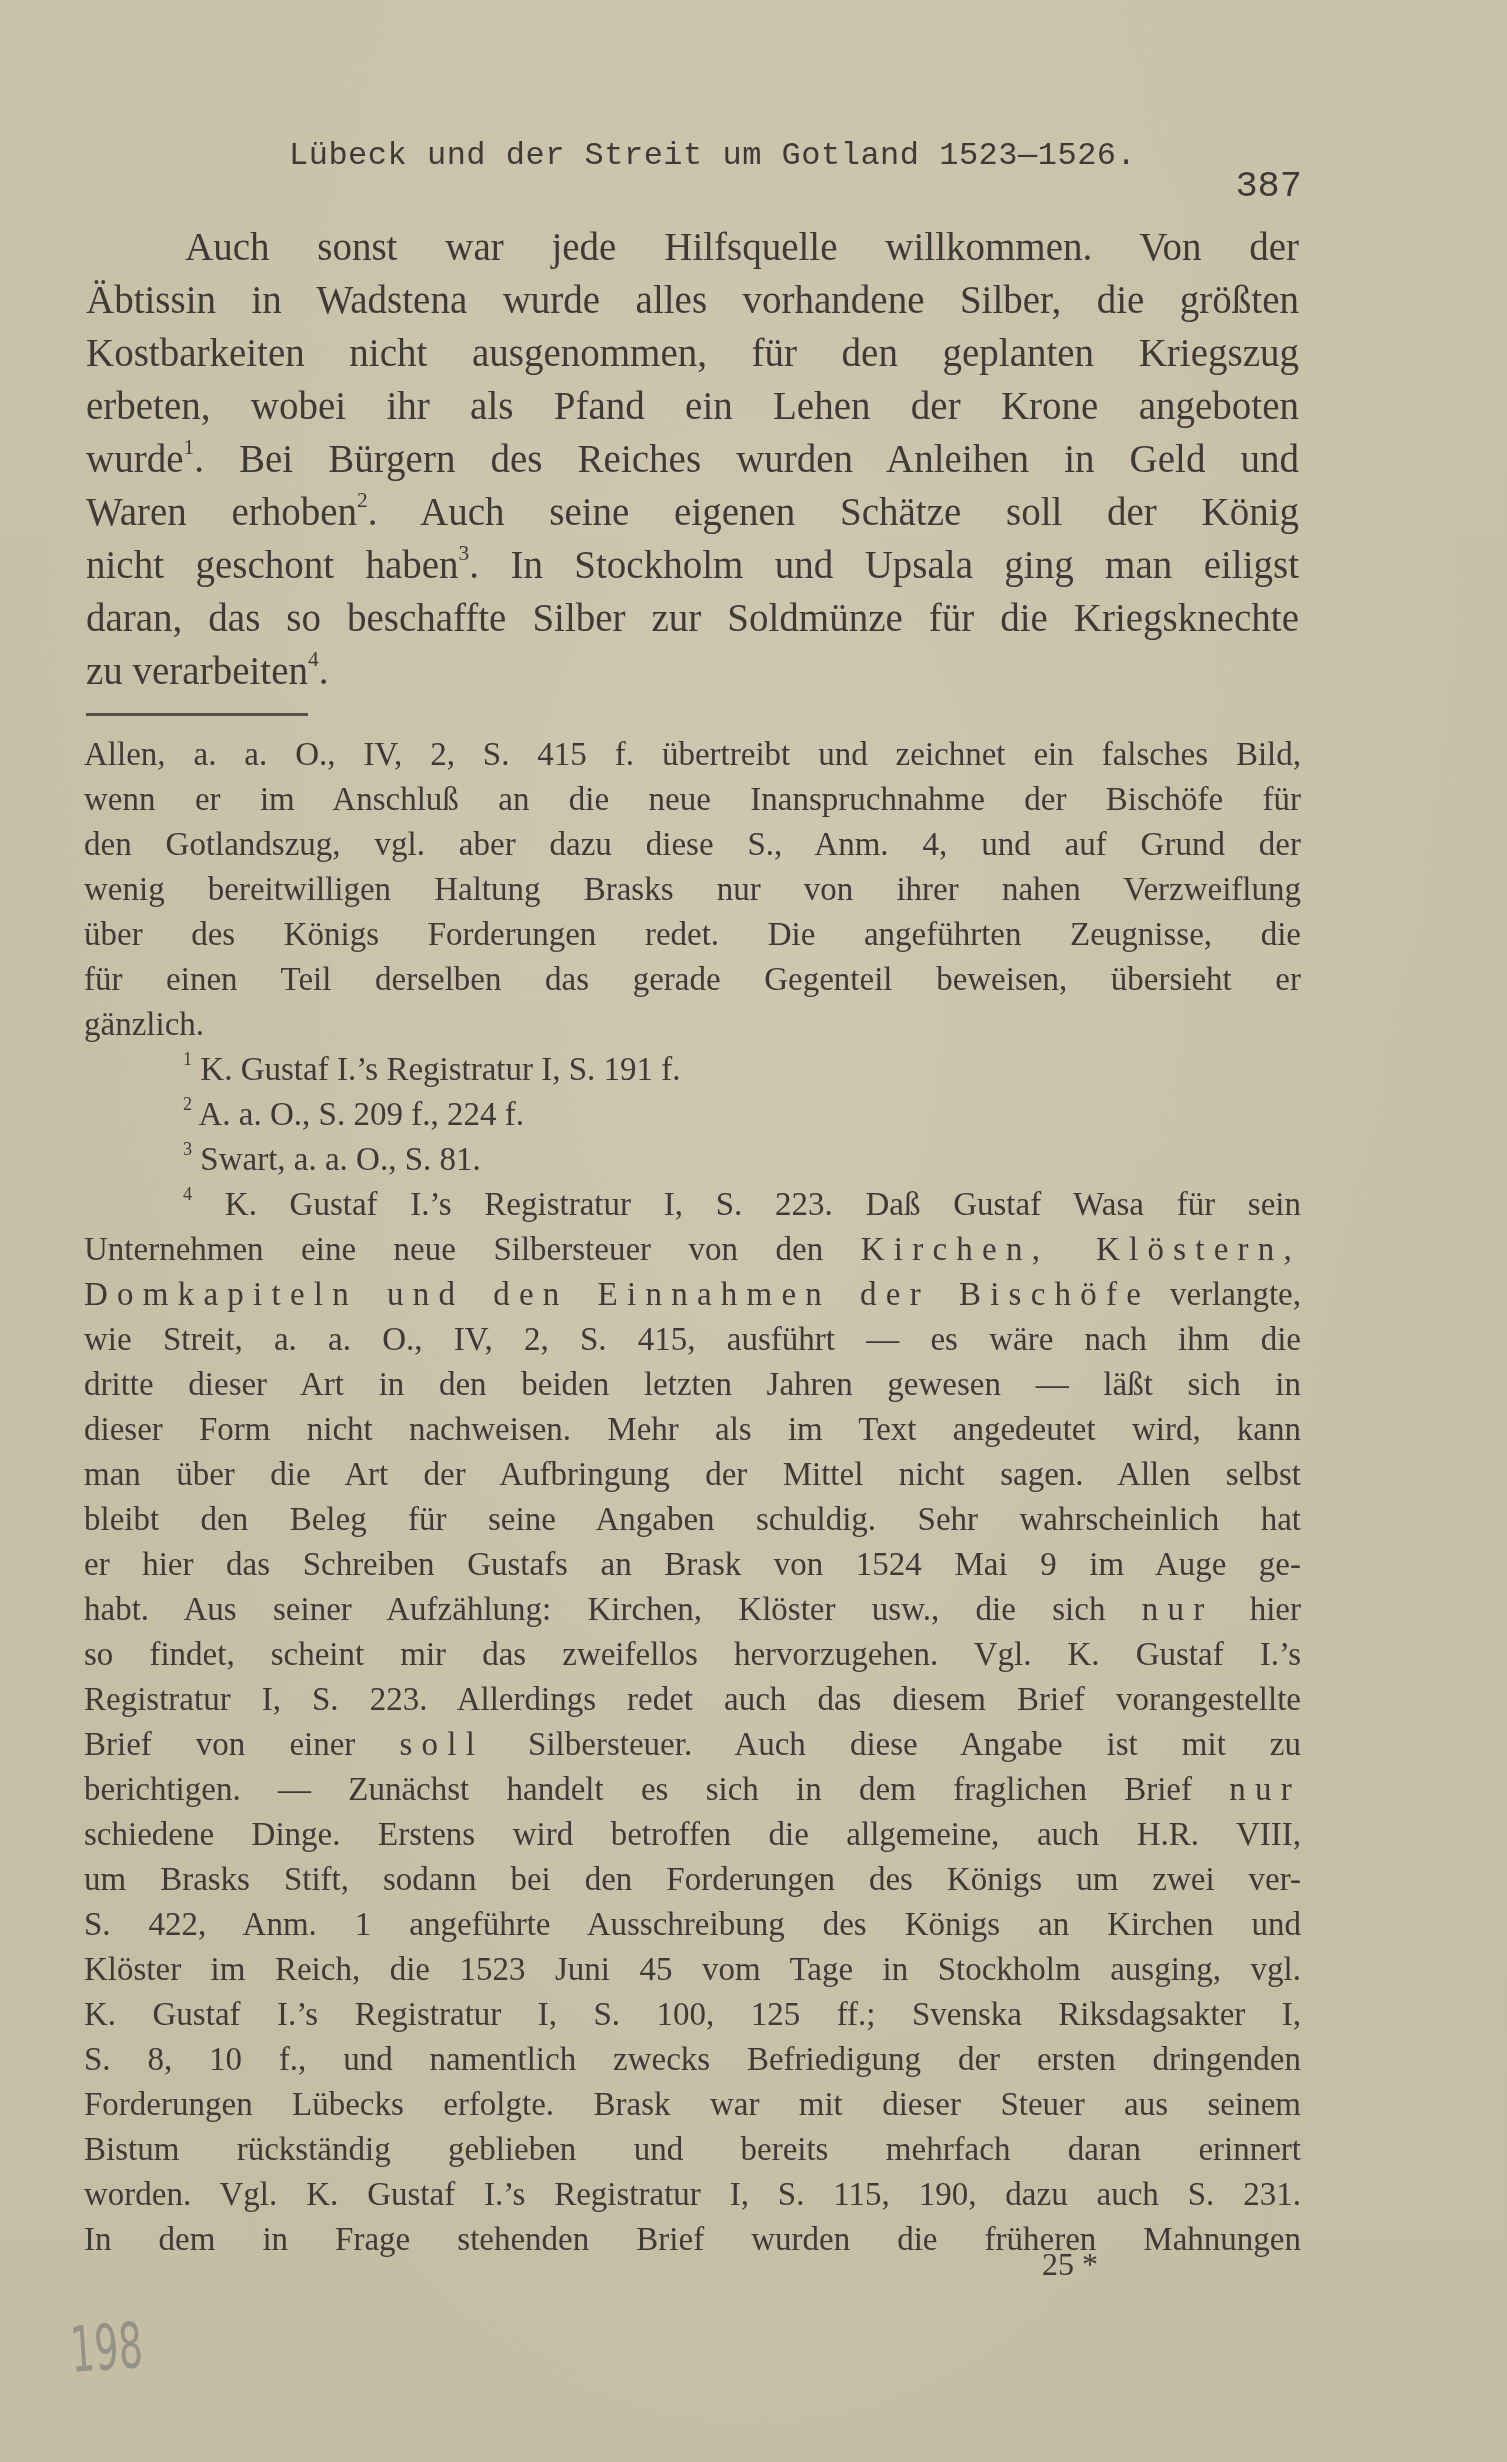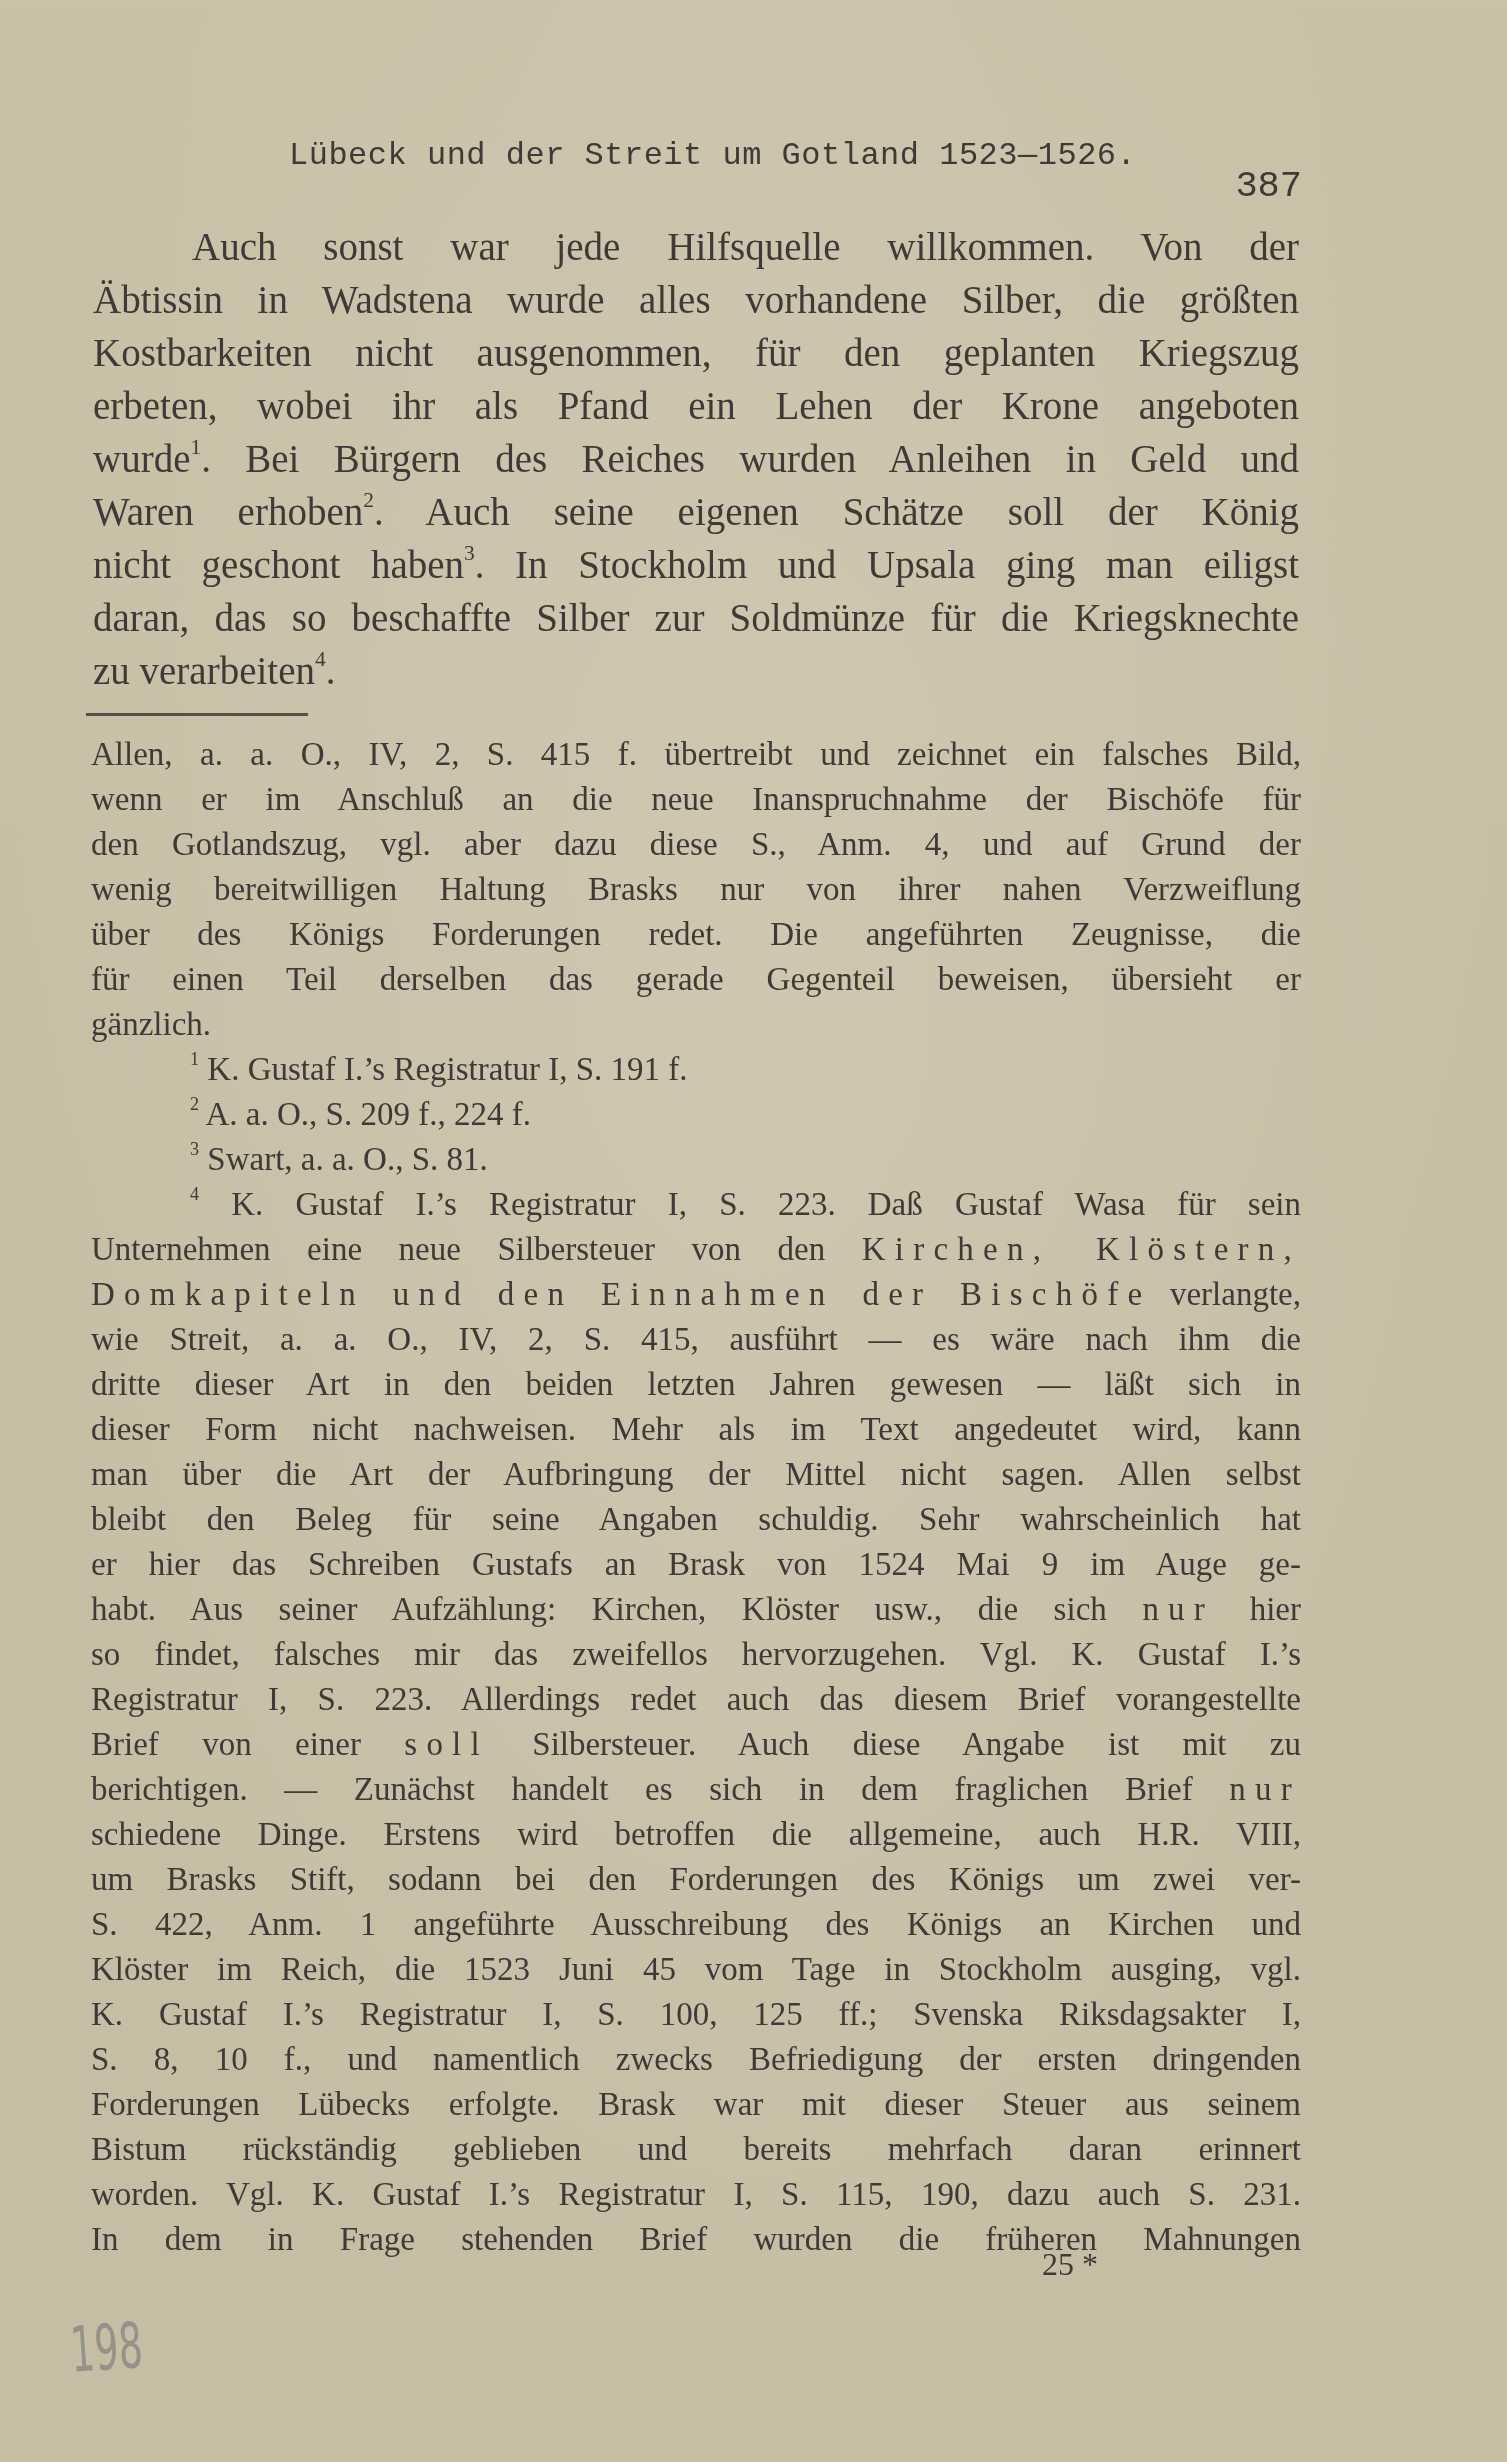--- a/index.html
+++ b/index.html
@@ -33,21 +33,20 @@
     margin-top: 28px;
   }
   .body-text {
     position: absolute; left: 86px; top: 220px; width: 1213px;
     font-size: 39px; line-height: 53px;
   }
   .line {
     display: block; white-space: nowrap;
     text-align: justify; text-align-last: justify;
     height: 53px;
-    margin-left: 7px;
   }
   .line.last { text-align-last: left; }
   .indent { padding-left: 99px; }
   sup { font-size: 0.55em; vertical-align: 0.85em; line-height: 0; }
   .rule {
     position: absolute; left: 86px; top: 713px; width: 222px; height: 2.6px;
     background: #55504a;
   }
   .notes {
     position: absolute; left: 84px; top: 732px; width: 1217px;
@@ -108,21 +107,21 @@
 
     <span class="line"><span>Unternehmen eine neue Silbersteuer von den</span> <span class="spaced">Kirchen, Klöstern,</span></span>
     <span class="line"><span class="spaced">Domkapiteln und den Einnahmen der Bischöfe</span> <span>verlangte,</span></span>
     <span class="line">wie Streit, a. a. O., IV, 2, S. 415, ausführt — es wäre nach ihm die</span>
     <span class="line">dritte dieser Art in den beiden letzten Jahren gewesen — läßt sich in</span>
     <span class="line">dieser Form nicht nachweisen. Mehr als im Text angedeutet wird, kann</span>
     <span class="line">man über die Art der Aufbringung der Mittel nicht sagen. Allen selbst</span>
     <span class="line">bleibt den Beleg für seine Angaben schuldig. Sehr wahrscheinlich hat</span>
     <span class="line">er hier das Schreiben Gustafs an Brask von 1524 Mai 9 im Auge ge-</span>
     <span class="line"><span>habt. Aus seiner Aufzählung: Kirchen, Klöster usw., die sich</span> <span class="spaced">nur</span> <span>hier</span></span>
-    <span class="line">so findet, falsches mir das zweifellos hervorzugehen. Vgl. K. Gustaf I.’s</span>
+    <span class="line">so findet, scheint mir das zweifellos hervorzugehen. Vgl. K. Gustaf I.’s</span>
     <span class="line">Registratur I, S. 223. Allerdings redet auch das diesem Brief vorangestellte</span>
     <span class="line"><span>Brief von einer</span> <span class="spaced">soll</span> <span>Silbersteuer. Auch diese Angabe ist mit zu</span></span>
     <span class="line"><span>berichtigen. — Zunächst handelt es sich in dem fraglichen Brief</span> <span class="spaced">nur</span></span>
     <span class="line">schiedene Dinge. Erstens wird betroffen die allgemeine, auch H.R. VIII,</span>
     <span class="line">um Brasks Stift, sodann bei den Forderungen des Königs um zwei ver-</span>
     <span class="line">S. 422, Anm. 1 angeführte Ausschreibung des Königs an Kirchen und</span>
     <span class="line">Klöster im Reich, die 1523 Juni 45 vom Tage in Stockholm ausging, vgl.</span>
     <span class="line">K. Gustaf I.’s Registratur I, S. 100, 125 ff.; Svenska Riksdagsakter I,</span>
     <span class="line">S. 8, 10 f., und namentlich zwecks Befriedigung der ersten dringenden</span>
     <span class="line">Forderungen Lübecks erfolgte. Brask war mit dieser Steuer aus seinem</span>

